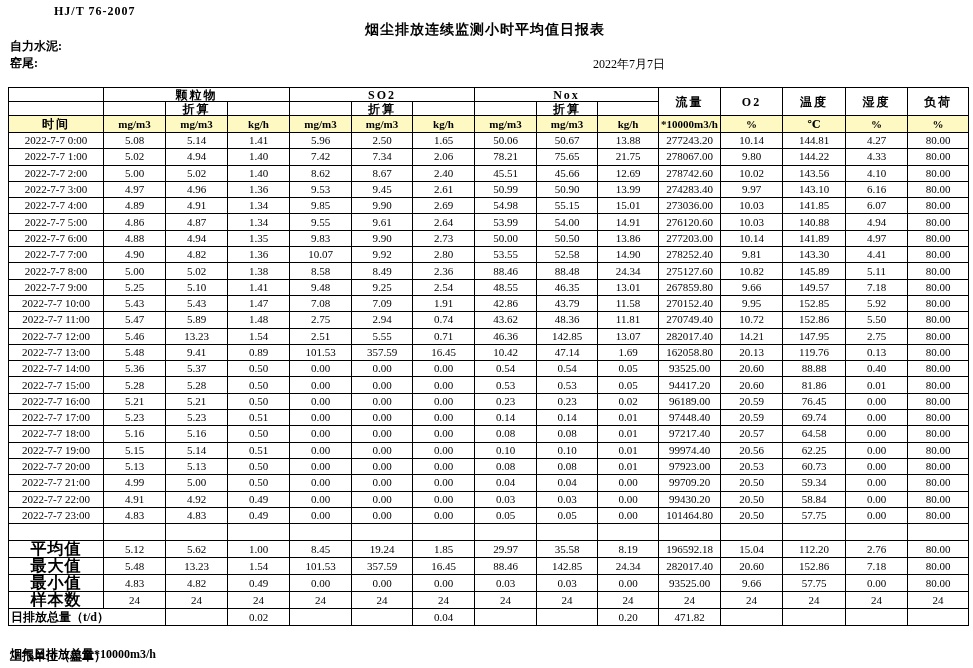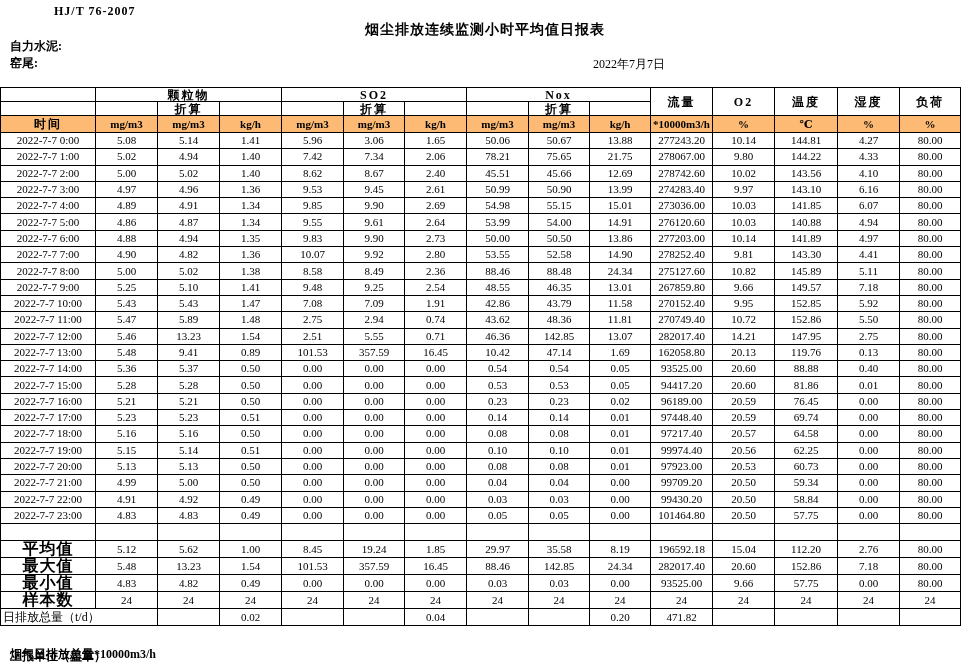--- a/index.html
+++ b/index.html
@@ -7,39 +7,39 @@
     width:973px;height:668px;position:relative;background:#ffffff;
     font-family:"Liberation Serif","DejaVu Serif",serif;color:#000;overflow:hidden;
   }
   .abs{position:absolute;white-space:nowrap;}
   .std{left:10px;top:4px;font-size:12px;font-weight:bold;letter-spacing:1px;margin-left:44px;}
   .title{left:365px;top:21px;font-size:14px;font-weight:bold;letter-spacing:1px;}
   .company{left:10px;top:38px;font-size:12px;font-weight:bold;}
   .location{left:10px;top:55px;font-size:12px;font-weight:bold;}
   .date{left:593px;top:56px;font-size:12px;}
   table.report{
-    position:absolute;left:0;top:87px;width:960px;
+    position:absolute;left:8px;top:87px;width:960px;
     border-collapse:collapse;table-layout:fixed;
   }
   table.report td{
     border:1px solid #000;padding:0;margin:0;
     text-align:center;vertical-align:middle;
     font-size:11px;line-height:1;overflow:hidden;white-space:nowrap;
   }
   tr.h1{height:14px;} tr.h2{height:14px;}
   tr.h1 td,tr.h2 td{font-size:12px;font-weight:bold;letter-spacing:2px;}
   tr.units{height:17px;}
-  tr.units td{background:#fdba74;font-weight:bold;font-size:11px;letter-spacing:0;}
+  tr.units td{background:#fef9c3;font-weight:bold;font-size:11px;letter-spacing:0;}
   tr.units td.timehead{font-size:12px;letter-spacing:2px;}
   tr.data{height:16.3px;}
   tr.gap{height:17px;}
   tr.summary{height:16.6px;}
   tr.summary td.lbl{font-weight:bold;font-size:16px;letter-spacing:1px;}
   tr.total{height:17px;}
-  tr.total td.lbl{font-weight:normal;font-size:12px;text-align:left;padding-left:2px;letter-spacing:0;}
+  tr.total td.lbl{font-weight:bold;font-size:12px;text-align:left;padding-left:2px;letter-spacing:0;}
   .footer1{left:10px;top:646px;font-size:12px;font-weight:bold;}
   .footer2{left:10px;top:648px;font-size:12px;font-weight:bold;}
   .footer3{left:197px;top:682px;font-size:16px;font-weight:bold;text-align:center;}
 </style>
 </head>
 <body>
 
 <div class="abs std">HJ/T 76-2007</div>
 <div class="abs title">烟尘排放连续监测小时平均值日报表</div>
 <div class="abs company">自力水泥:</div>
@@ -104,21 +104,21 @@
         <td>℃</td>
         <td>%</td>
         <td>%</td>
       </tr>
   <tr class="data">
         <td>2022-7-7 0:00</td>
         <td>5.08</td>
         <td>5.14</td>
         <td>1.41</td>
         <td>5.96</td>
-        <td>3.06</td>
+        <td>2.50</td>
         <td>1.65</td>
         <td>50.06</td>
         <td>50.67</td>
         <td>13.88</td>
         <td>277243.20</td>
         <td>10.14</td>
         <td>144.81</td>
         <td>4.27</td>
         <td>80.00</td>
       </tr>

